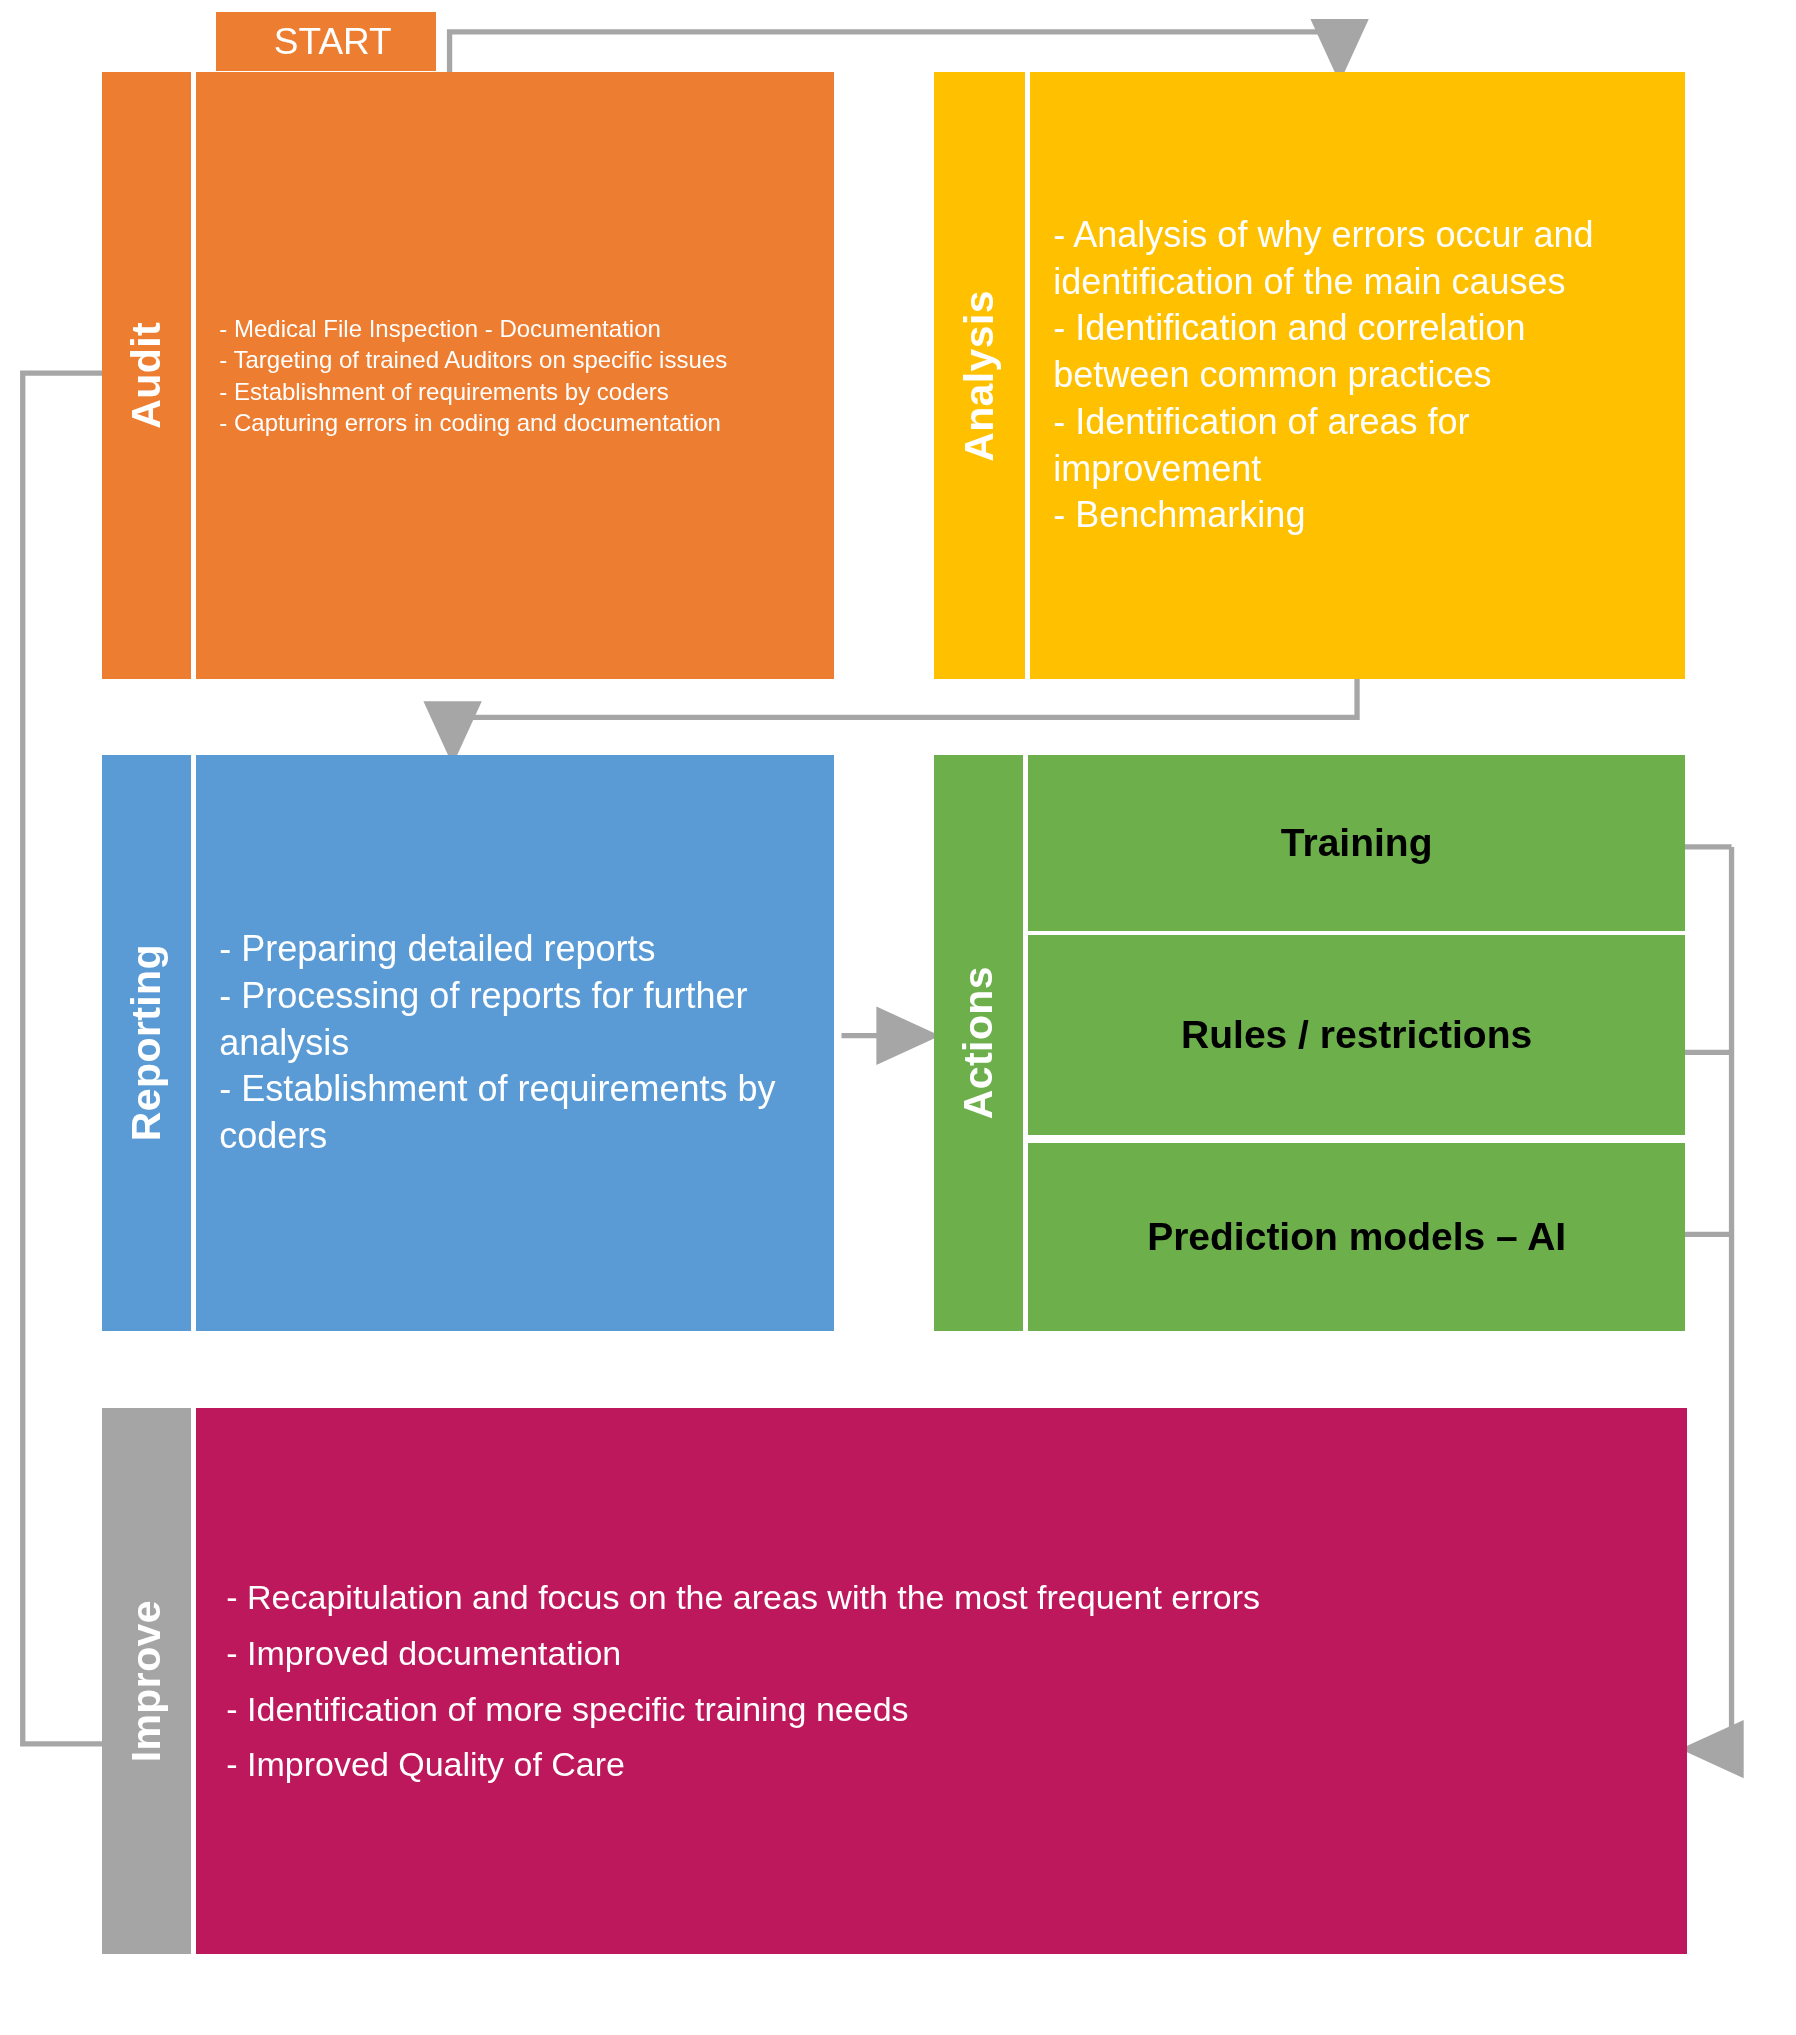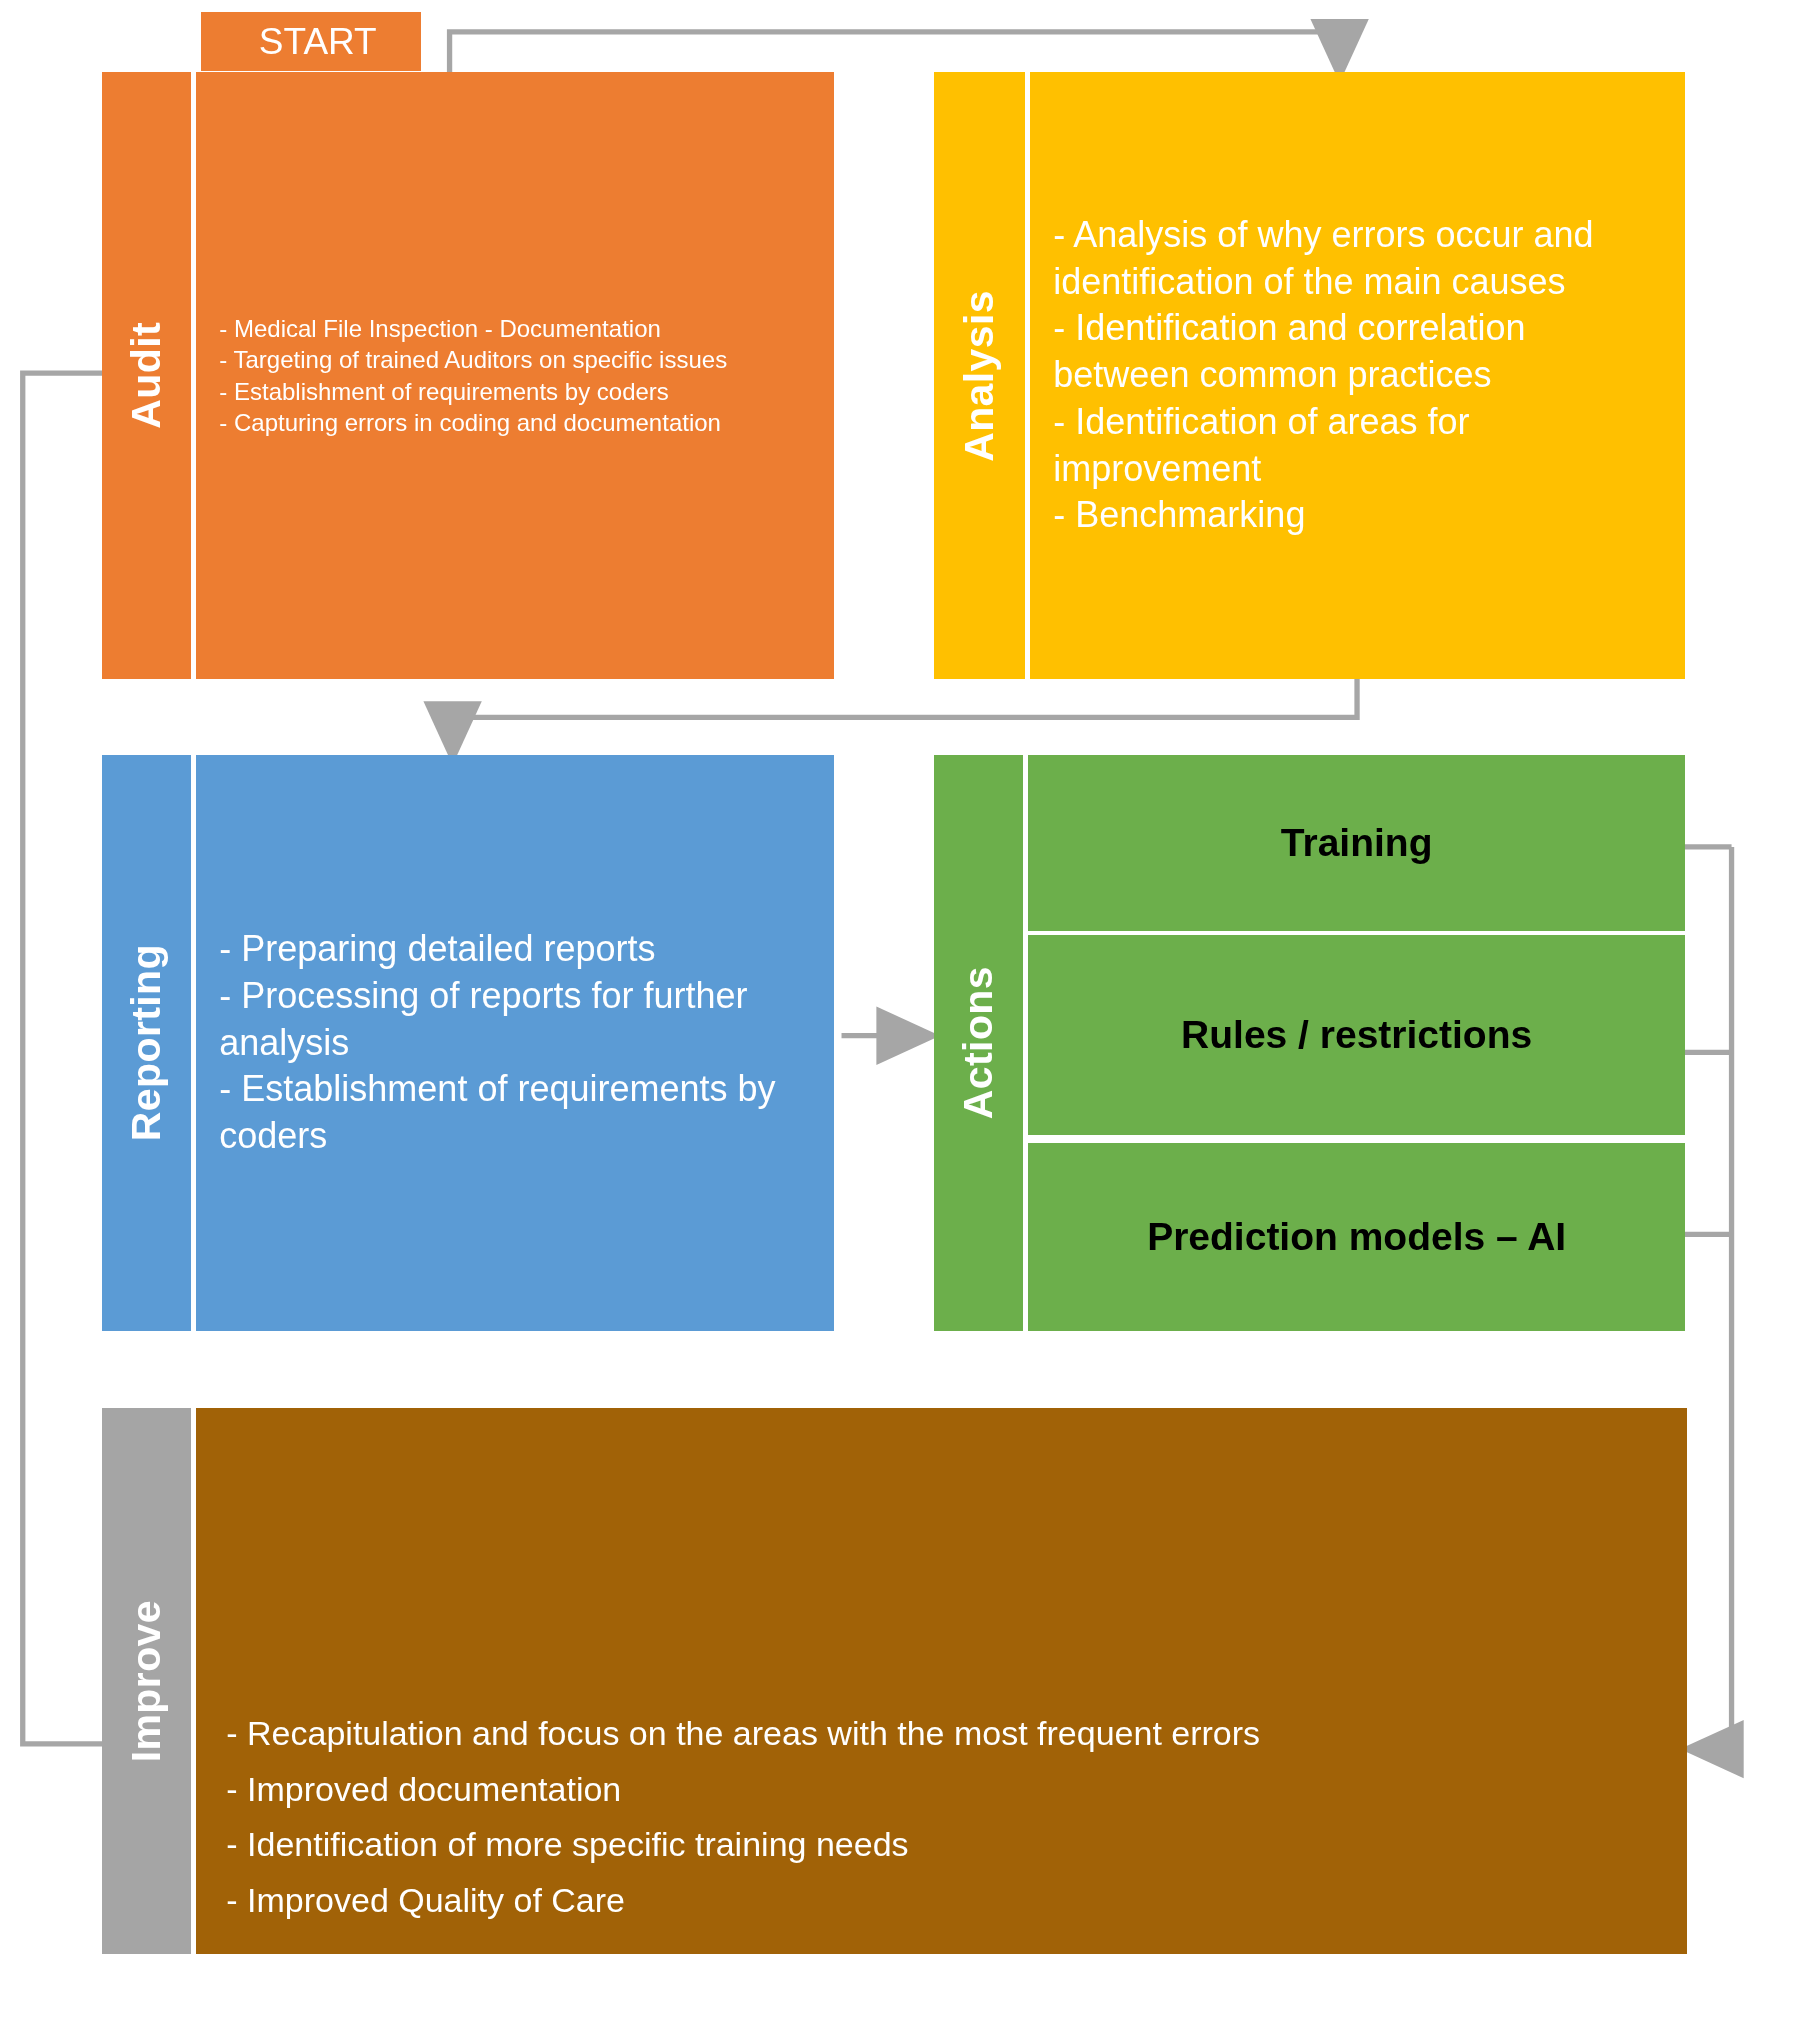--- a/index.html
+++ b/index.html
@@ -61,21 +61,21 @@
     padding: 0;
     list-style: none;
   }
   .bullets li {
     white-space: pre-wrap;
   }
 
   
   #start-tab {
     position: absolute;
-    left: 201px;
+    left: 216px;
     top: 12px;
     width: 220px;
     height: 59px;
     background: #ED7D31;
     color: #ffffff;
     display: flex;
     align-items: center;
     justify-content: center;
     font-size: 37px;
     box-sizing: border-box;
@@ -148,21 +148,21 @@
   #action-prediction { height: 196px; margin-top: 8px; }
 
   
   #improve {
     left: 102px;
     top: 1408px;
     width: 1585px;
     height: 546px;
   }
   #improve .stage-label { width: 89px; background: #A5A5A5; font-size: 41px; }
-  #improve .stage-body  { background: #a16207; padding: 18px 30px; justify-content: flex-end; }
+  #improve .stage-body  { background: #be185d; padding: 18px 30px; justify-content: center; }
   #improve .bullets { font-size: 34px; line-height: 1.2; }
   #improve .bullets li { margin: 15px 0; }
 
   
   #connectors {
     position: absolute;
     left: 0; top: 0;
     width: 1796px;
     height: 2035px;
     pointer-events: none;

